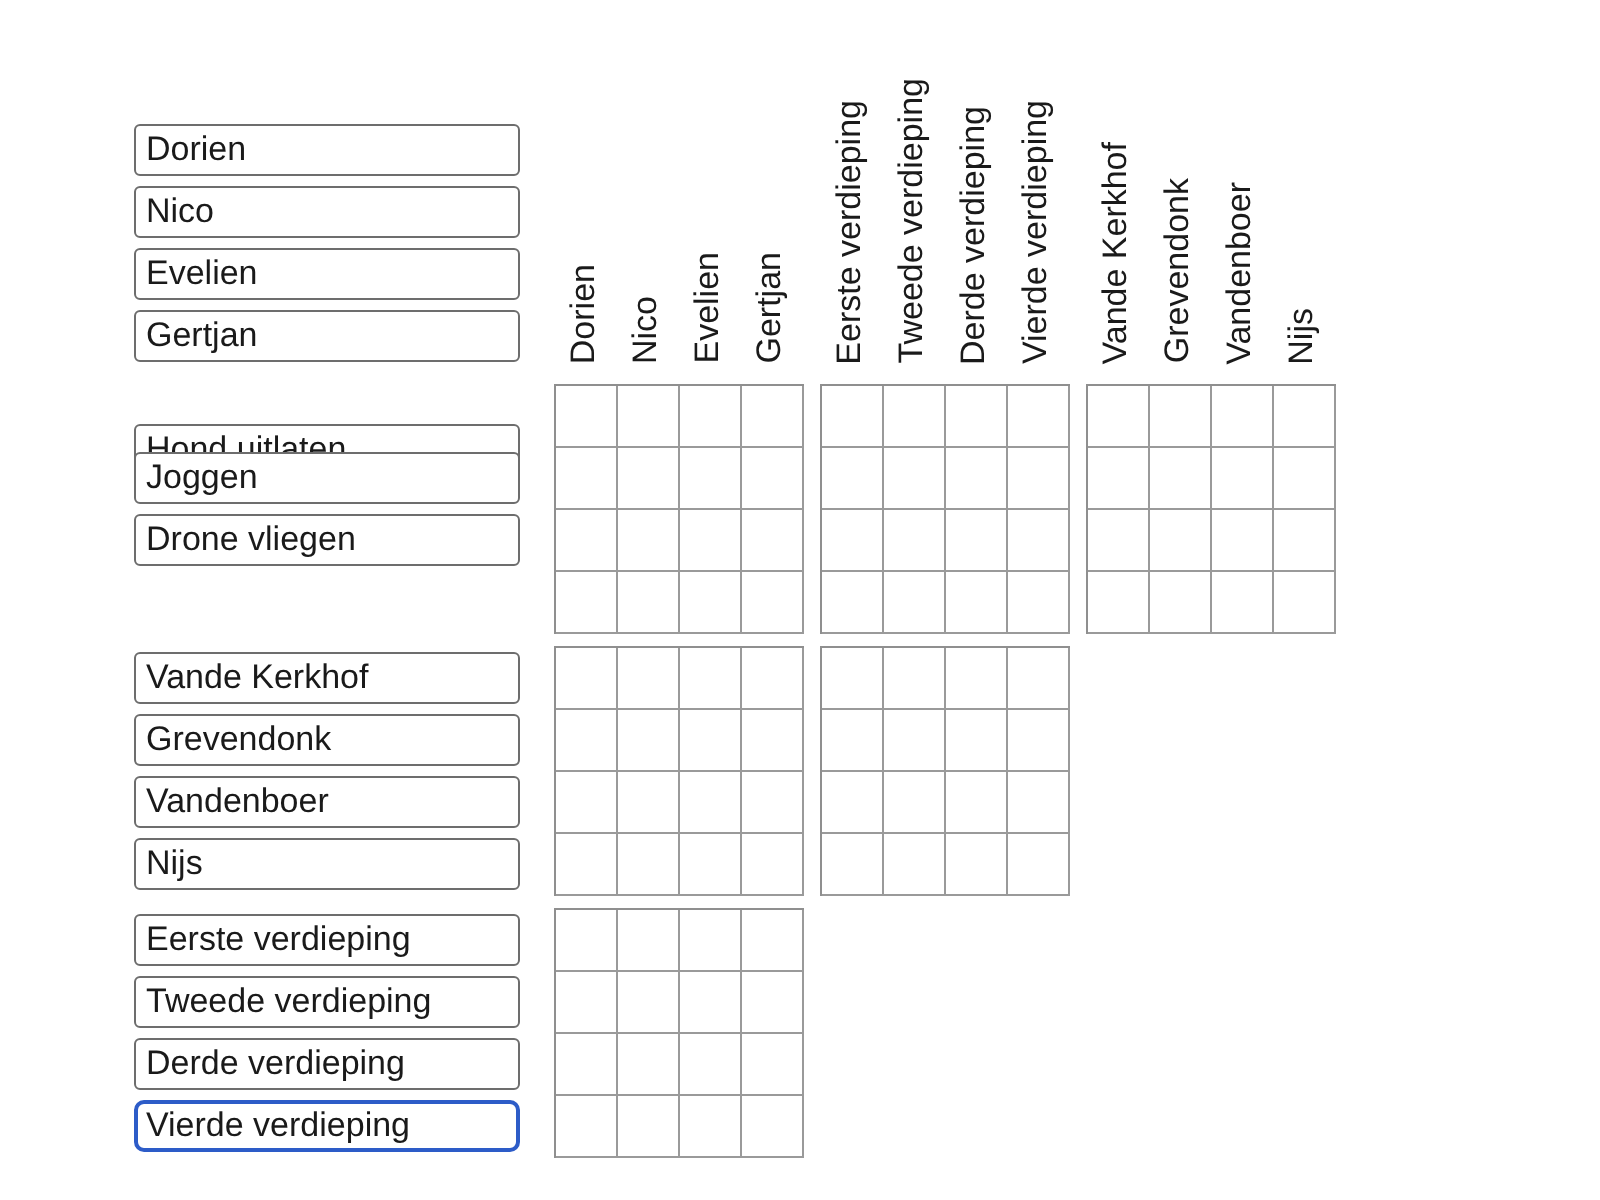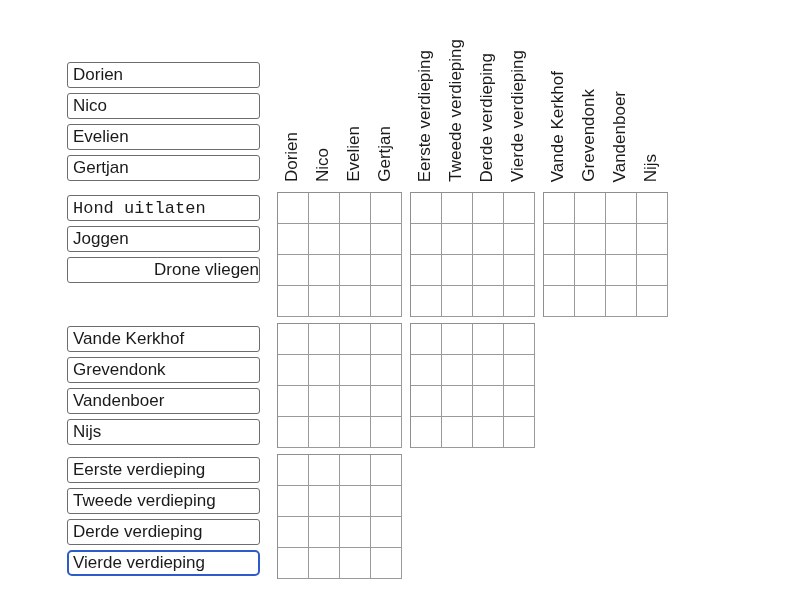--- a/index.html
+++ b/index.html
@@ -76,21 +76,21 @@
     background: #ffffff;
   }
 
   
   .c0  { left: 277px; } .c1  { left: 308px; } .c2  { left: 339px; } .c3  { left: 370px; }
   .c4  { left: 410px; } .c5  { left: 441px; } .c6  { left: 472px; } .c7  { left: 503px; }
   .c8  { left: 543px; } .c9  { left: 574px; } .c10 { left: 605px; } .c11 { left: 636px; }
 
   
   .r0  { top:  62px; } .r1  { top:  93px; } .r2  { top: 124px; } .r3  { top: 155px; }
-  .r4  { top: 195px; font-family: Liberation Mono, monospace; } .r5  { top: 226px; } .r6  { top: 257px; text-align: right; } .r7  { top: 288px; }
+  .r4  { top: 212px; } .r5  { top: 226px; } .r6  { top: 257px; } .r7  { top: 288px; }
   .r8  { top: 326px; } .r9  { top: 357px; } .r10 { top: 388px; } .r11 { top: 419px; }
   .r12 { top: 457px; } .r13 { top: 488px; } .r14 { top: 519px; } .r15 { top: 550px; }
 
   
   .bA { left: 277px; top: 192px; }
   .bB { left: 410px; top: 192px; }
   .bC { left: 543px; top: 192px; }
   .bD { left: 277px; top: 323px; }
   .bE { left: 410px; top: 323px; }
   .bF { left: 277px; top: 454px; }

